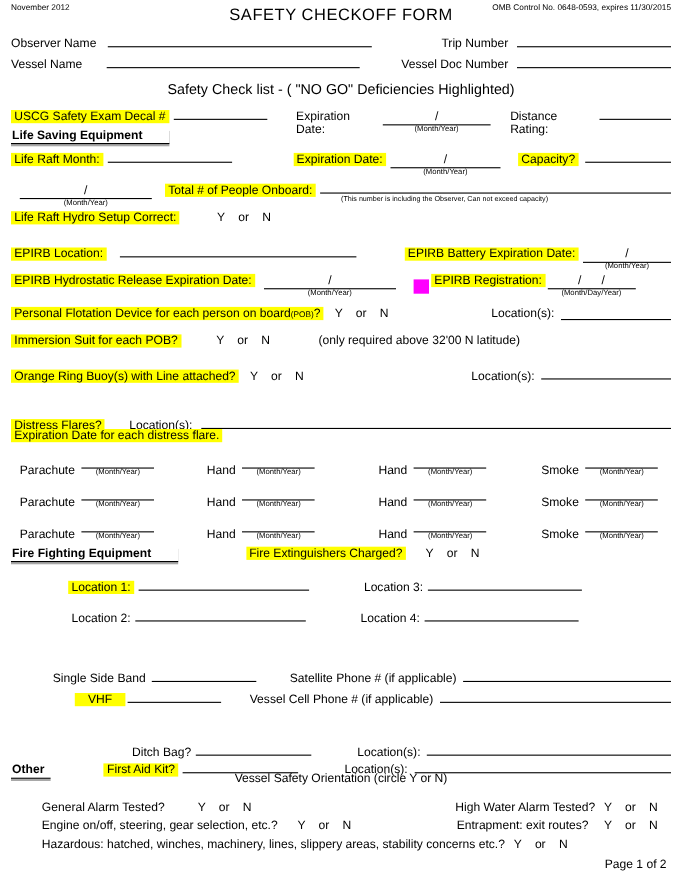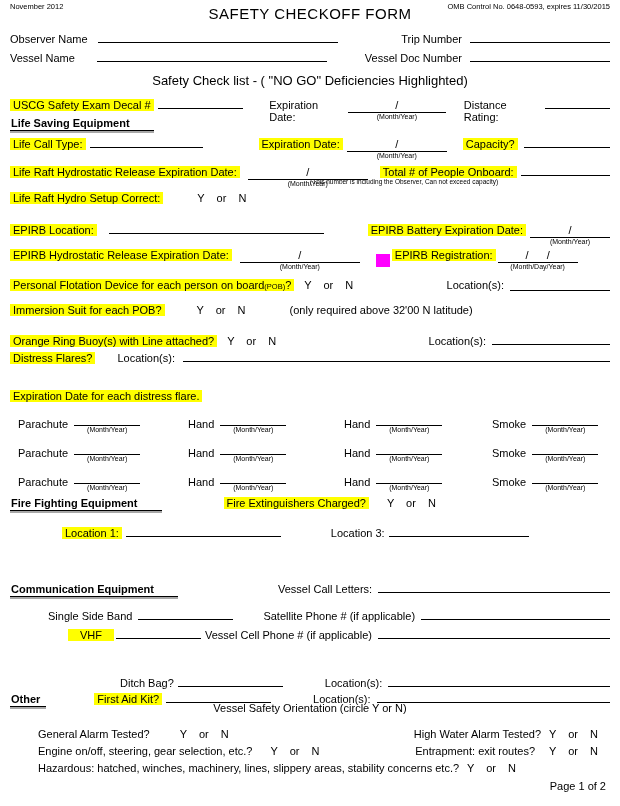--- a/index.html
+++ b/index.html
@@ -20,21 +20,21 @@
   .df .ln { width:100%; border-bottom:1px solid #000; text-align:center; line-height:13px; white-space:pre; min-height:13px; }
   .yn   { word-spacing:9px; white-space:nowrap; }
   .sect { font-weight:bold; border-bottom:1px solid #000; box-shadow:0 2px 0 #a8a8a8; padding:0 24px 1px 1px; white-space:nowrap; }
   .sub  { font-size:7.5px; }
   .flag { width:14px; height:13px; background:var(--flag); display:inline-block; align-self:center; }
   .center { justify-content:center; }
   .title { font-size:15px; letter-spacing:.5px; }
   .subtitle { font-size:13px; }
   .abs-note { position:absolute; top:15px; font-size:6.5px; white-space:nowrap; }
   .cells { display:flex; width:100%; }
-  .cell { display:flex; align-items:center; }
+  .cell { display:flex; align-items:flex-end; }
   .c1{width:178px;} .c2{width:156px;} .c3{width:148px;} .c4{flex:1;}
 </style>
 </head>
 <body>
 
 <div class="page">
 
   <div class="row" style="top:2px; justify-content:space-between;">
     <span class="tiny">November 2012</span>
     <span class="tiny">OMB Control No. 0648-0593, expires 11/30/2015</span>
@@ -74,33 +74,32 @@
     </span>
     <span style="margin-left:18px;">Distance Rating:</span>
     <span class="fl" style="width:70px; margin-left:6px;"></span>
   </div>
 
   <div class="row" style="top:117px;">
     <span class="sect">Life Saving Equipment</span>
   </div>
 
   <div class="row" style="top:135px;">
-    <span class="hl">Life Call Type:</span>
+    <span class="hl">Life Raft Month:</span>
     <span class="fl" style="width:113px; margin-left:4px;"></span>
     <span class="hl" style="margin-left:56px;">Expiration Date:</span>
     <span class="df" style="width:100px; margin-left:4px;">
       <span class="ln">/</span>
       <span class="cap">(Month/Year)</span>
     </span>
     <span class="hl" style="margin-left:16px;">Capacity?</span>
     <span class="fl grow" style="margin-left:6px;"></span>
   </div>
 
   <div class="row" style="top:163px;">
-    <span class="hl">Life Raft Hydrostatic Release Expiration Date:</span>
     <span class="df" style="width:120px; margin-left:8px;">
       <span class="ln">/</span>
       <span class="cap">(Month/Year)</span>
     </span>
     <span class="hl" style="margin-left:12px;">Total # of People Onboard:</span>
     <span class="fl grow" style="margin-left:4px;"></span>
     <span class="abs-note" style="left:300px;">(This number is including the Observer, Can not exceed capacity)</span>
   </div>
 
   <div class="row" style="top:192px;gap:20px;">
@@ -148,21 +147,21 @@
   </div>
 
   <div class="row" style="top:332px;">
     <span class="hl">Orange Ring Buoy(s) with Line attached?</span>
     <span class="yn" style="margin-left:10px;">Y or N</span>
     <span class="grow"></span>
     <span>Location(s):</span>
     <span class="fl" style="width:118px; margin-left:6px;"></span>
   </div>
 
-  <div class="row" style="top:349px;justify-content:space-between;">
+  <div class="row" style="top:377px;justify-content:space-between;">
     <span class="hl">Distress Flares?</span>
     <span style="margin-left:22px;">Location(s):</span>
     <span class="fl grow" style="margin-left:8px;"></span>
   </div>
 
   <div class="row" style="top:390px;">
     <span class="hl">Expiration Date for each distress flare.</span>
   </div>
 
   <div class="row" style="top:413px;">
@@ -270,38 +269,39 @@
     <span class="yn" style="margin-left:18px;">Y or N</span>
   </div>
 
   <div class="row" style="top:524px;">
     <span class="hl" style="margin-left:52px;">Location 1:</span>
     <span class="fl" style="width:155px; margin-left:4px;"></span>
     <span style="margin-left:50px;">Location 3:</span>
     <span class="fl" style="width:140px; margin-left:4px;"></span>
   </div>
 
-
-  <div class="row" style="top:580px;">
-    <span class="sect">Communication Equipment</span>
-    <span style="margin-left:100px;">Vessel Call Letters:</span>
-    <span class="fl grow" style="margin-left:6px;"></span>
-  </div>
+  <div class="row" style="top:552px;">
+    <span style="margin-left:55px;">Location 2:</span>
+    <span class="fl" style="width:155px; margin-left:4px;"></span>
+    <span style="margin-left:50px;">Location 4:</span>
+    <span class="fl" style="width:140px; margin-left:4px;"></span>
+  </div>
+
 
   <div class="row" style="top:607px;">
     <span style="margin-left:38px;">Single Side Band</span>
     <span class="fl" style="width:95px; margin-left:6px;"></span>
     <span style="margin-left:30px;">Satellite Phone # (if applicable)</span>
     <span class="fl grow" style="margin-left:6px;"></span>
   </div>
 
   <div class="row" style="top:626px;">
     <span class="hl" style="margin-left:58px; width:46px; text-align:center;">VHF</span>
     <span class="fl" style="width:85px; margin-left:2px;"></span>
-    <span style="margin-left:4px;">Vessel Cell Phone # (if applicable)</span>
+    <span style="margin-left:26px;">Vessel Cell Phone # (if applicable)</span>
     <span class="fl grow" style="margin-left:6px;"></span>
   </div>
 
   <div class="row" style="top:690px;">
     <span class="sect" style="padding-right:6px;">Other</span>
     <span class="hl" style="margin-left:48px;">First Aid Kit?</span>
     <span class="fl" style="width:105px; margin-left:4px;"></span>
     <span style="margin-left:42px;">Location(s):</span>
     <span class="fl grow" style="margin-left:6px;"></span>
   </div>

